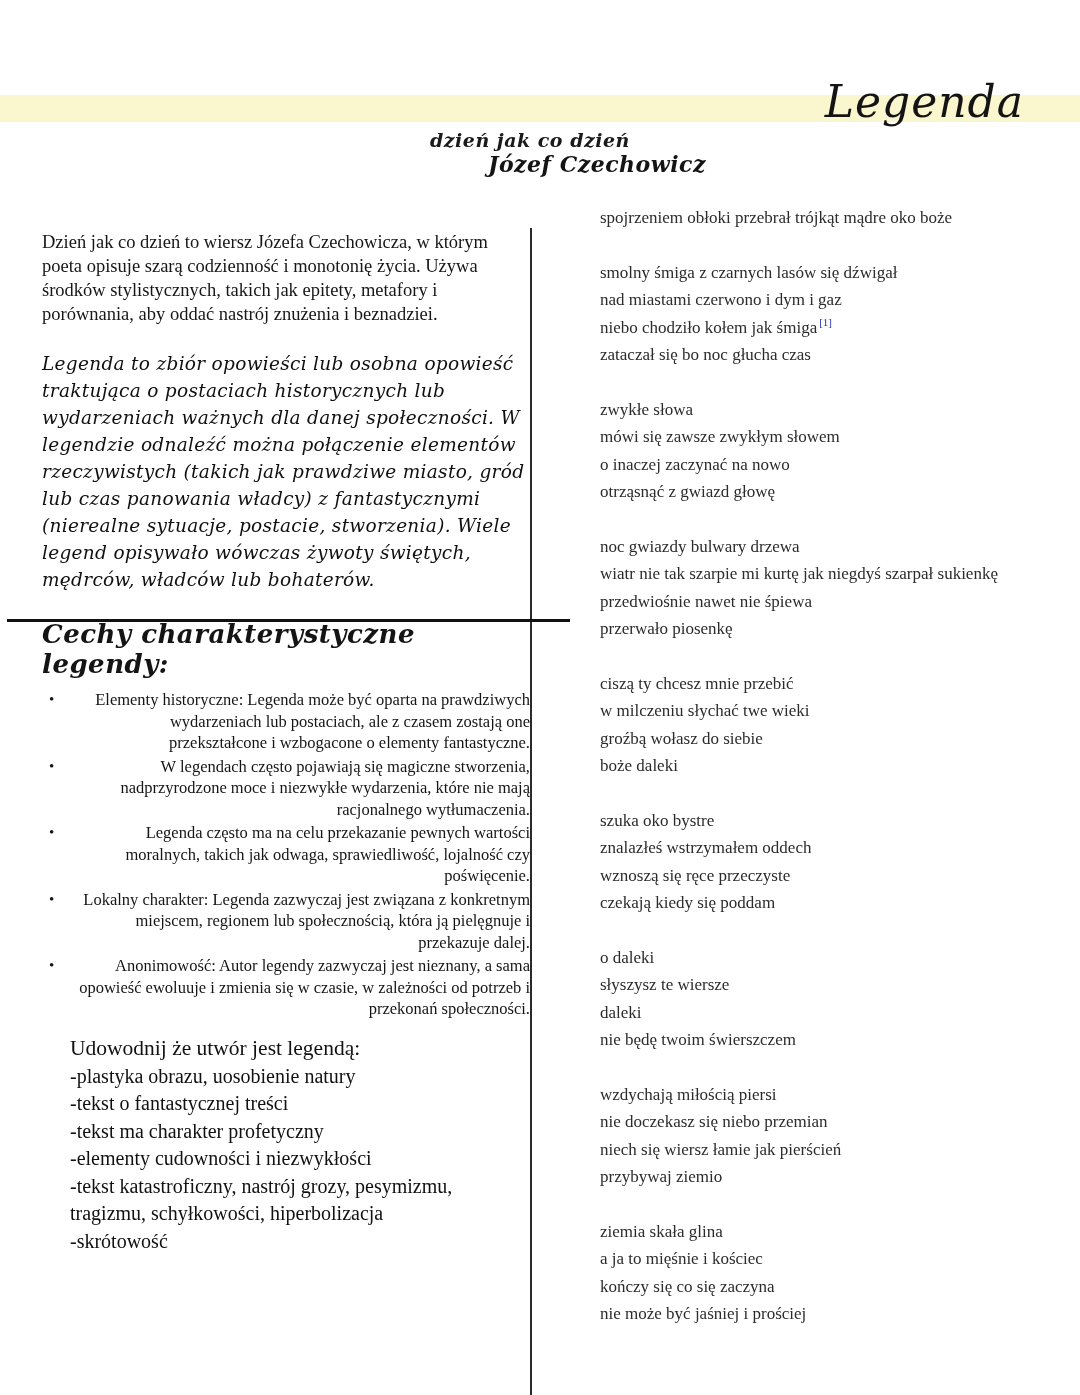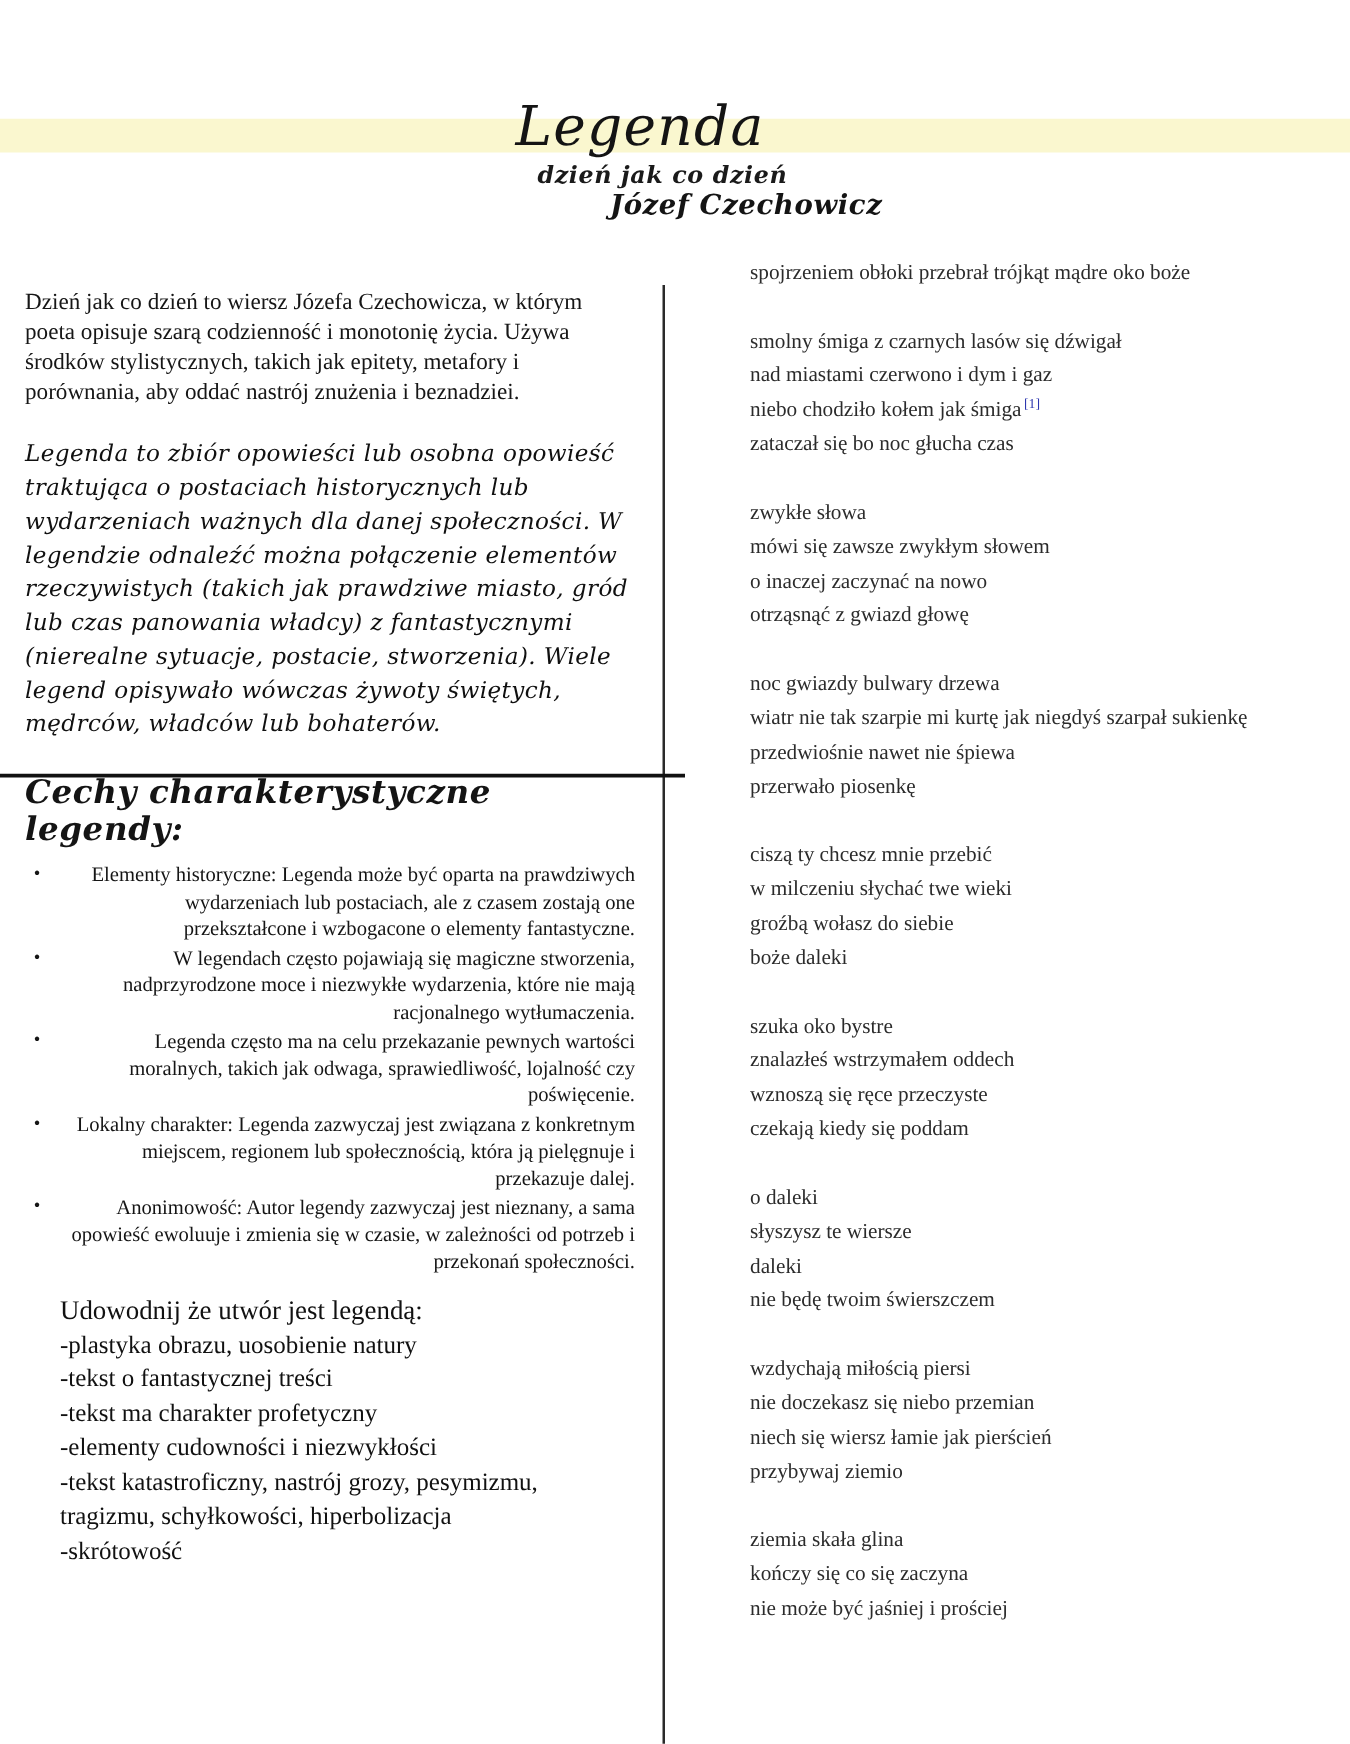--- a/index.html
+++ b/index.html
@@ -5,39 +5,39 @@
   html,body{margin:0;padding:0;}
   body{
     width:1080px;height:1395px;position:relative;background:#ffffff;
     font-family:"Liberation Serif", serif;color:#1c1c1c;overflow:hidden;
   }
   .band{
     position:absolute;left:0;top:95px;width:1080px;height:27px;
     background:#faf7cf;z-index:0;
   }
   .title{
-    position:absolute;left:0;top:76px;width:1024px;text-align:center;
+    position:absolute;left:0;top:76px;width:1024px;text-align:right;
     font-family:"DejaVu Serif", serif;font-style:italic;font-size:44px;
     letter-spacing:1px;color:#141414;z-index:1;
   }
   .subtitle{
     position:absolute;left:430px;top:129px;
     font-family:"DejaVu Serif", serif;font-style:italic;font-weight:bold;
     font-size:19px;color:#1a1a1a;z-index:1;letter-spacing:.5px;
   }
   .author{
     position:absolute;left:488px;top:151px;
     font-family:"DejaVu Serif", serif;font-style:italic;font-weight:bold;
     font-size:22px;color:#141414;z-index:1;letter-spacing:.5px;
   }
   .vrule{
     position:absolute;left:530px;top:228px;width:2px;height:1167px;background:#2a2a2a;
   }
   .left-col{
-    position:absolute;left:20px;top:230px;width:488px;
+    position:absolute;left:42px;top:230px;width:488px;
   }
   .intro{
     margin:0 0 24px 0;font-size:18.5px;line-height:24px;color:#161616;
   }
   .handwritten{
     margin:0 0 26px 0;font-family:"DejaVu Serif", serif;font-style:italic;
     font-size:18.5px;line-height:27px;color:#101010;letter-spacing:.3px;
   }
   .hrule{
     position:absolute;left:-35px;width:563px;height:3px;background:#111;
@@ -153,19 +153,20 @@
           <div class="poem-line">nie będę twoim świerszczem</div>
         </div>
         <div class="stanza">
           <div class="poem-line">wzdychają miłością piersi</div>
           <div class="poem-line">nie doczekasz się niebo przemian</div>
           <div class="poem-line">niech się wiersz łamie jak pierścień</div>
           <div class="poem-line">przybywaj ziemio</div>
         </div>
         <div class="stanza">
           <div class="poem-line">ziemia skała glina</div>
+          <div class="poem-line">a ja to mięśnie i kościec</div>
           <div class="poem-line">kończy się co się zaczyna</div>
           <div class="poem-line">nie może być jaśniej i prościej</div>
         </div>
       </div>
   </div>
 
 </div>
 
 </body></html>

